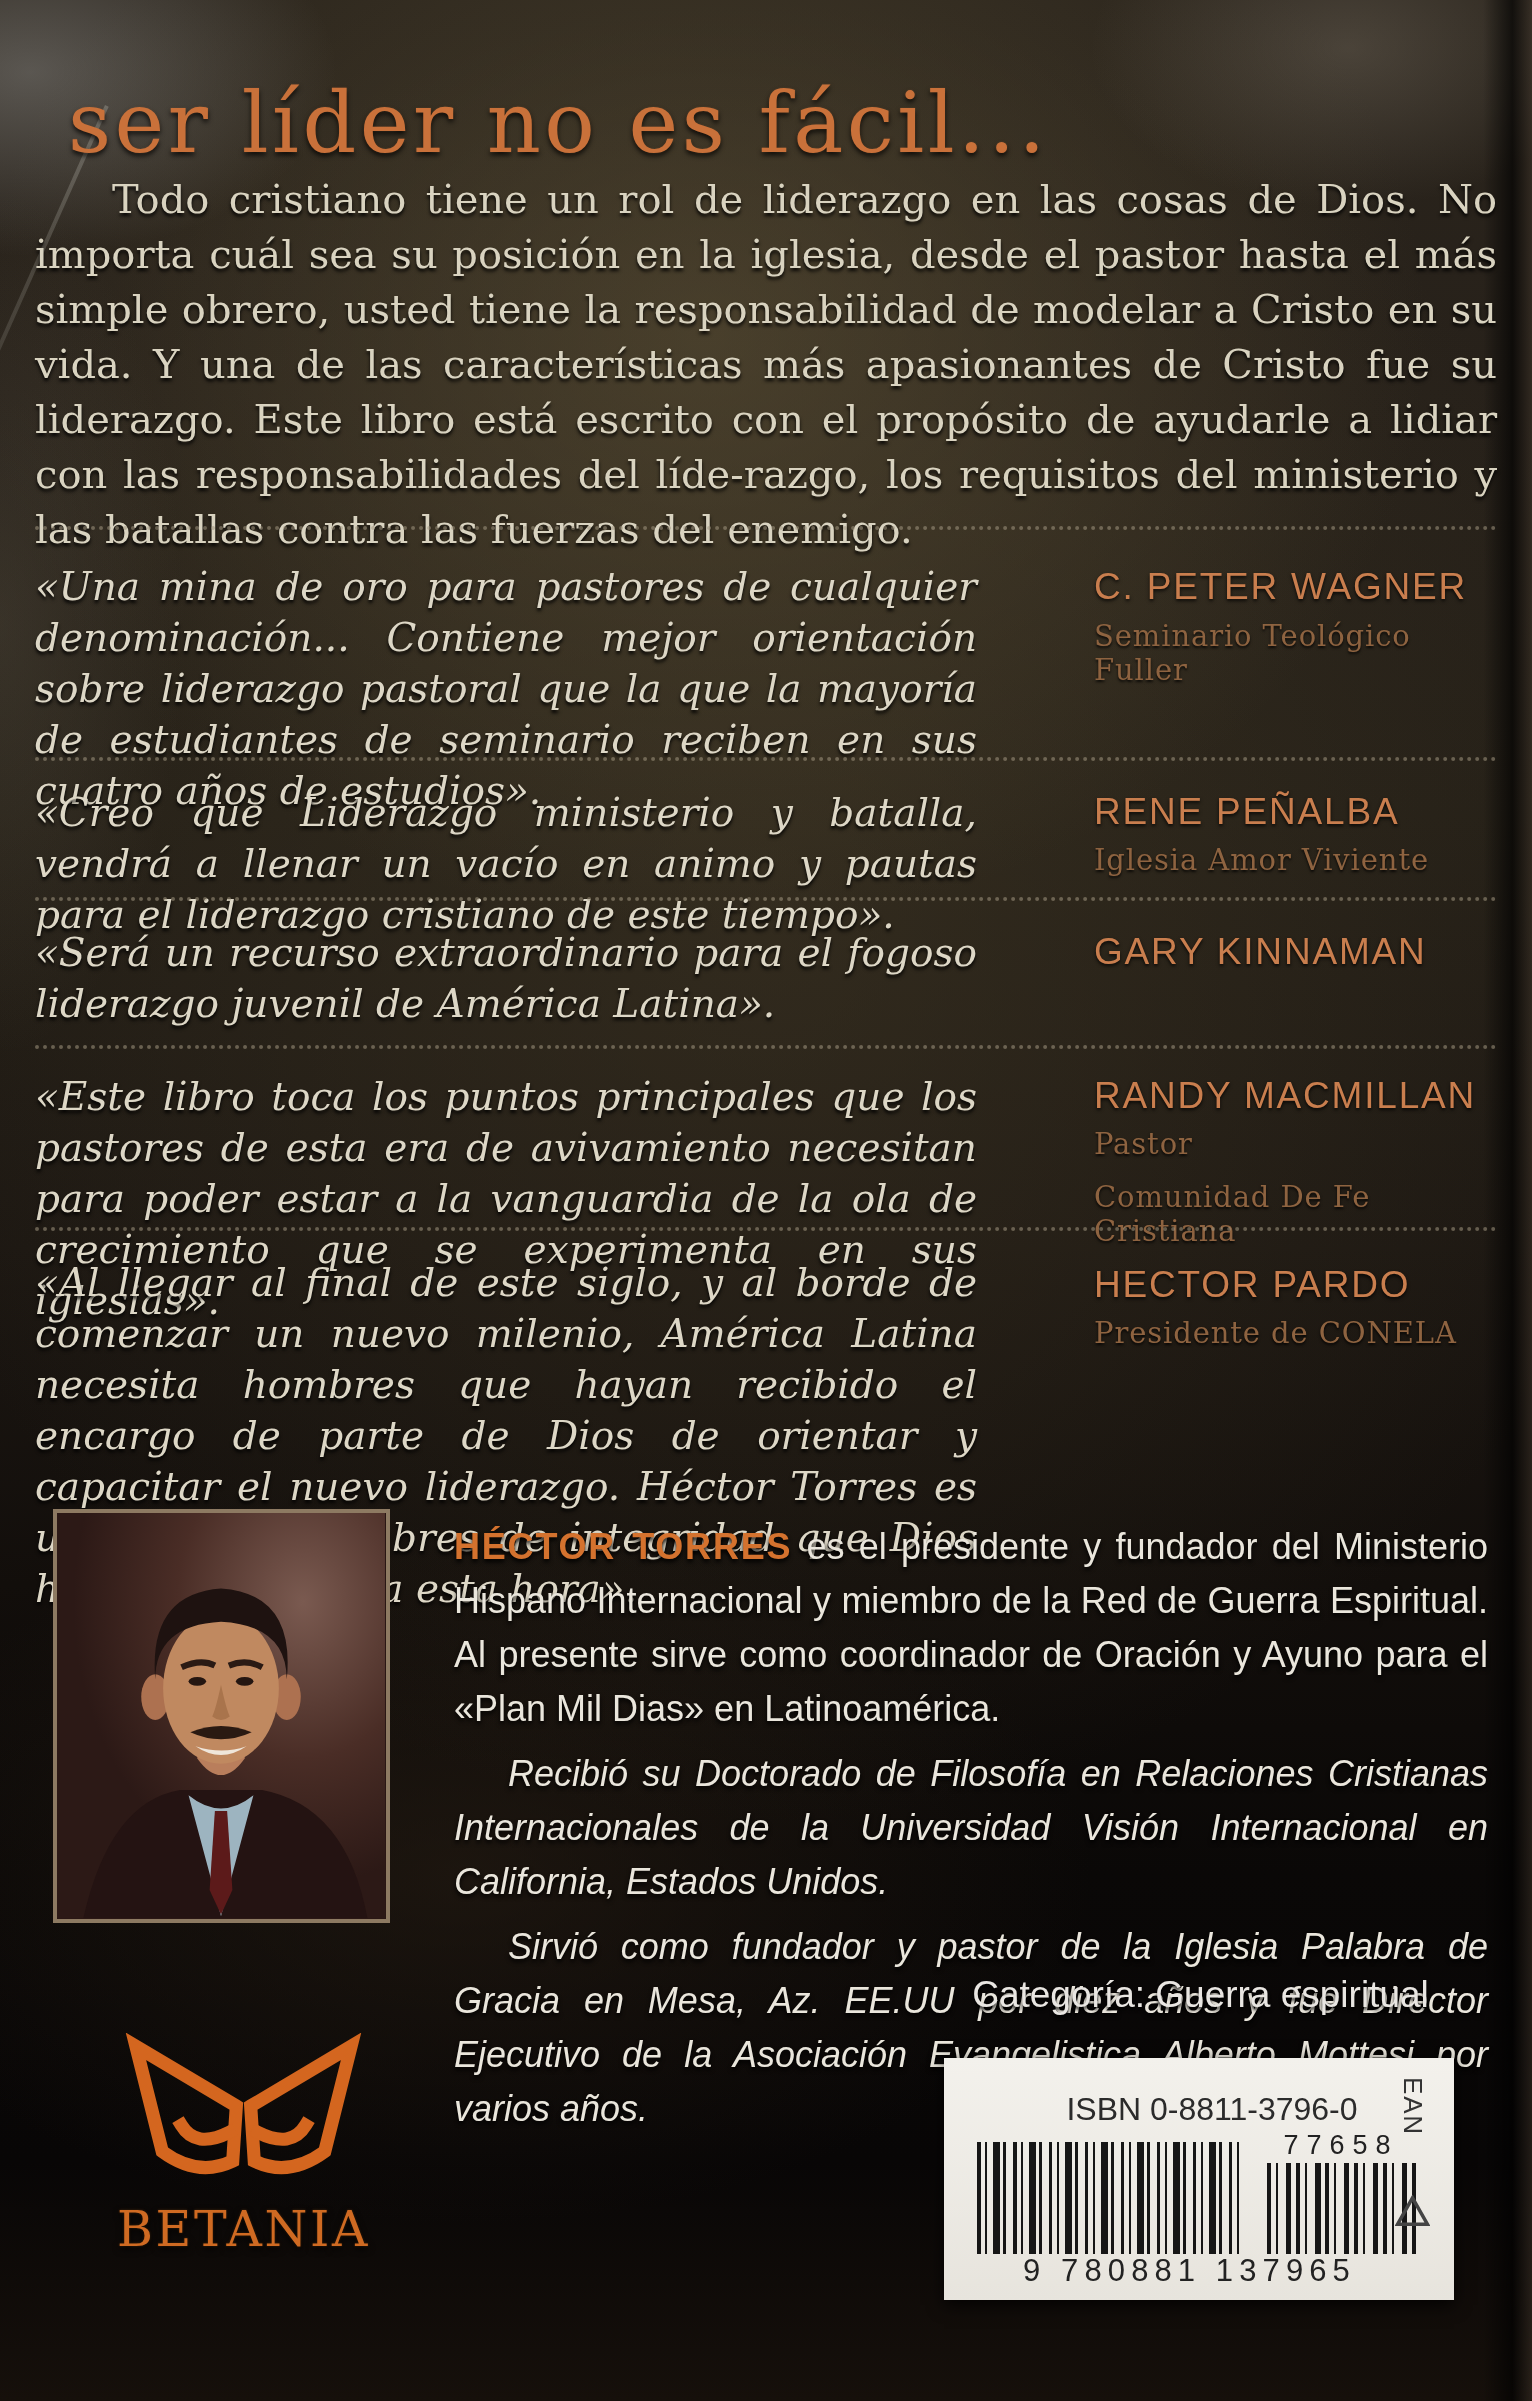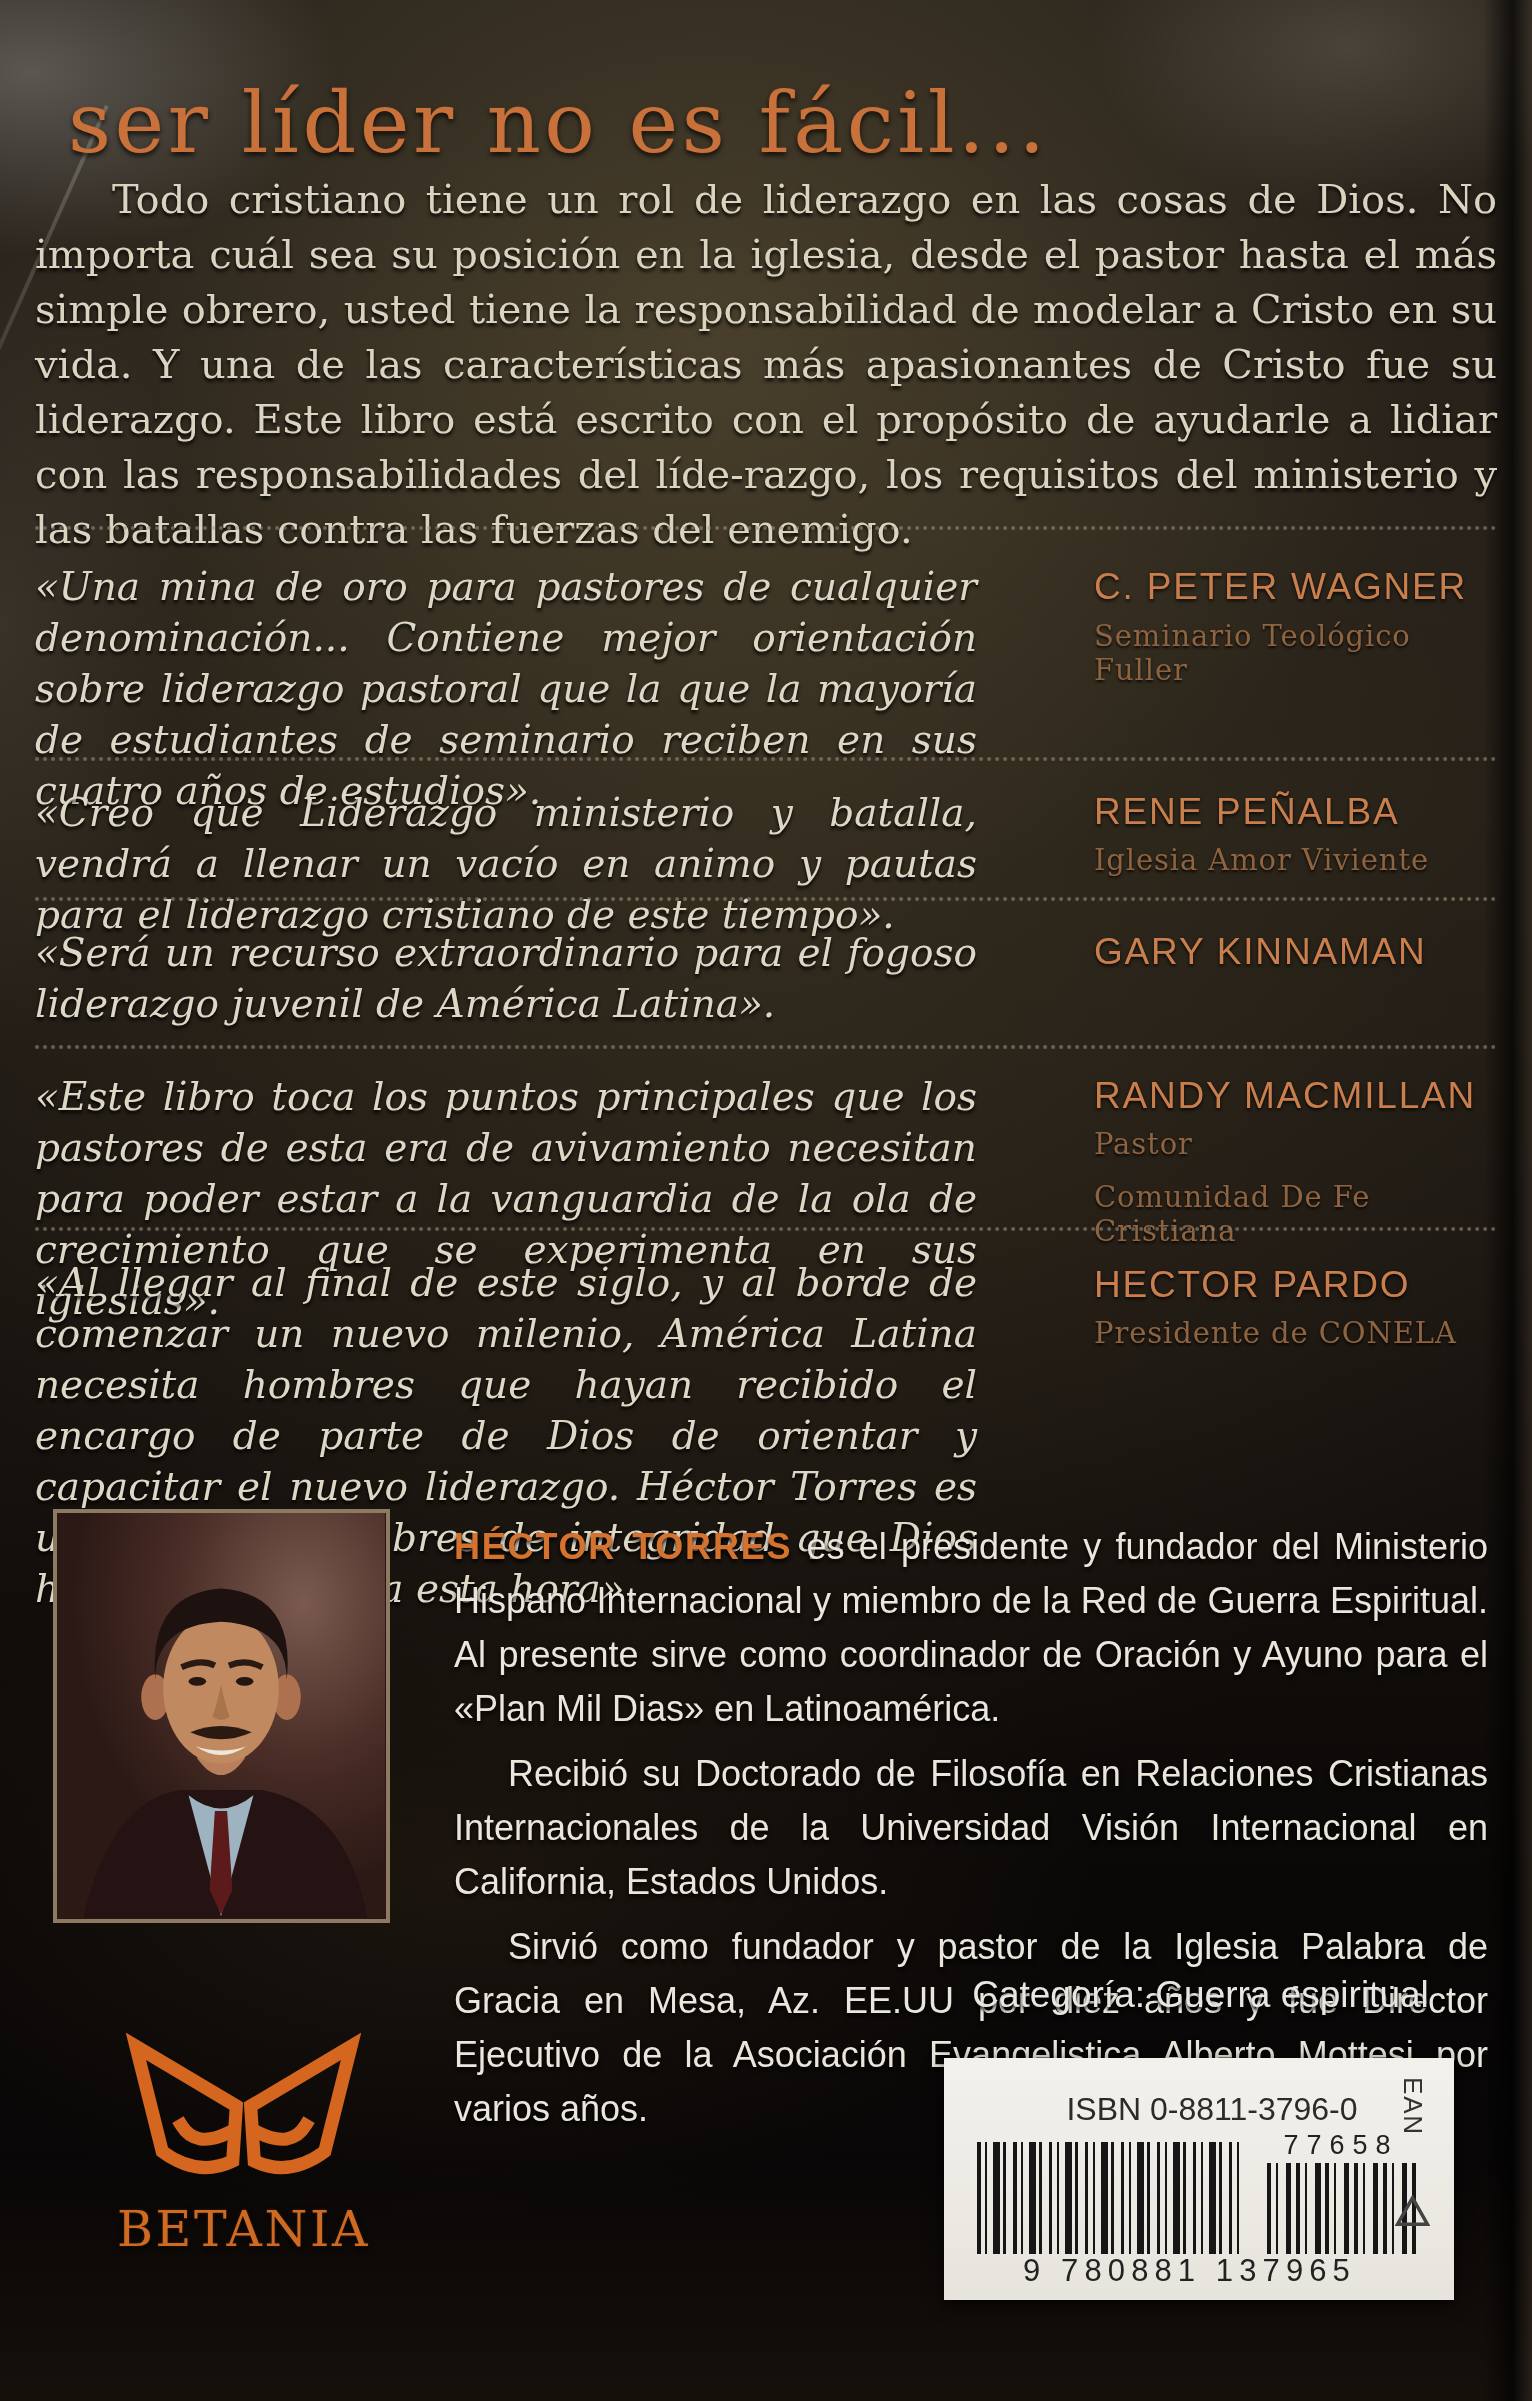--- a/index.html
+++ b/index.html
@@ -59,21 +59,21 @@
     border:4.4px solid #8d7a62;box-sizing:border-box;background:#2a1714;
   }
   .bio{
     position:absolute;left:443px;top:1509px;width:1056px;
     font-family:"Liberation Sans",sans-serif;
     font-size:36px;line-height:54px;color:#eae6dc;
     text-align:justify;
     text-shadow:0 2.6px 4.4px rgba(0,0,0,.95);
   }
   .bio p{margin:11px;}
-  .bio p.ind{text-indent:54px;}
+  .bio p.ind{text-indent:54px;font-style:italic;}
   .bio .bio-name{color:#d4722e;font-weight:bold;letter-spacing:1.8px;}
   .category{
     position:absolute;left:942px;top:1974px;width:517px;
     font-family:"Liberation Sans",sans-serif;
     font-size:37px;color:#e9e6e2;text-align:center;
     text-shadow:0 2.6px 3.5px rgba(0,0,0,.9);
   }
   
   .barcode-box{
     position:absolute;left:944px;top:2058px;width:510px;height:242px;

